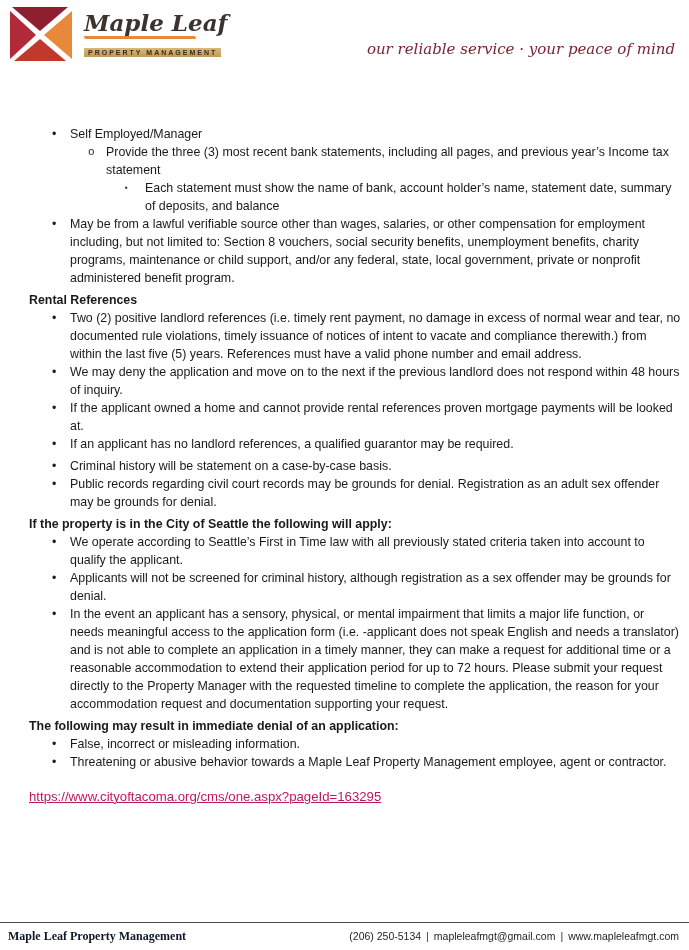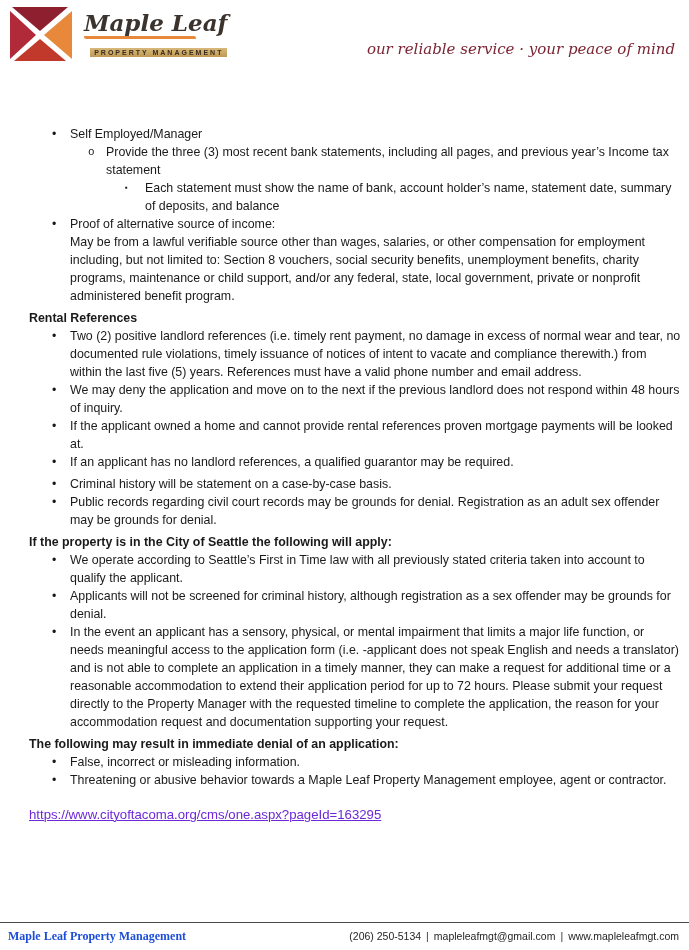--- a/index.html
+++ b/index.html
@@ -16,21 +16,21 @@
   }
 
   
   .header {
     display: flex;
     justify-content: space-between;
     align-items: flex-start;
     padding: 5px 14px 0 8px;
     height: 68px;
   }
-  .logo { display: flex; align-items: flex-start; gap: 10px; text-align: right; }
+  .logo { display: flex; align-items: flex-start; gap: 10px; }
   .logo-icon svg { display: block; }
   .logo-text { padding-top: 6px; }
   .brand-name {
     font-family: "DejaVu Serif", serif;
     font-style: italic;
     font-weight: bold;
     font-size: 23px;
     color: #3b332e;
     line-height: 24px;
   }
@@ -75,21 +75,21 @@
   .lvl1 .marker { left: 23px; }
   .lvl2 { padding-left: 77px; }
   .lvl2 .marker { left: 59px; }
   .lvl3 { padding-left: 116px; }
   .lvl3 .marker { left: 96px; }
   .m-o { font-family: "Liberation Mono", monospace; font-size: 11px; }
   .m-square { font-size: 8px; top: 1px; }
 
   .doc-link-wrap { margin-top: 17px; }
   .doc-link {
-    color: #6d28d9;
+    color: #be185d;
     font-size: 13.2px;
     text-decoration: underline;
     text-decoration-thickness: 1px;
     cursor: pointer;
     word-break: break-all;
   }
 
   
   .footer {
     position: absolute;
@@ -103,21 +103,21 @@
   .footer-row {
     display: flex;
     justify-content: space-between;
     align-items: baseline;
     padding: 0 10px 0 8px;
   }
   .footer-left {
     font-family: "Liberation Serif", serif;
     font-weight: bold;
     font-size: 12px;
-    color: #1d4ed8;
+    color: #0f172a;
   }
   .footer-right {
     font-size: 10.5px;
     color: #1f1f1f;
   }
   .footer-right .sep { margin: 0 5px; color: #333333; }
 </style>
 </head>
 <body>
 
@@ -141,21 +141,21 @@
     </div>
     <div class="tagline">our reliable service · your peace of mind</div>
   </header>
 
   <main class="content">
     <div id="sections">
         <div class="section">
           <div class="li lvl1"><span class="marker m-disc">•</span><span class="txt">Self Employed/Manager</span></div>
           <div class="li lvl2"><span class="marker m-o">o</span><span class="txt">Provide the three (3) most recent bank statements, including all pages, and previous year’s Income tax statement</span></div>
           <div class="li lvl3"><span class="marker m-square">▪</span><span class="txt">Each statement must show the name of bank, account holder’s name, statement date, summary of deposits, and balance</span></div>
-          <div class="li lvl1"><span class="marker m-disc">•</span><span class="txt">Proof of alternative source of income:</span></div>
+          <div class="li lvl1"><span class="marker m-disc">•</span></div>
           <div class="li lvl1 nomark"><span class="txt">May be from a lawful verifiable source other than wages, salaries, or other compensation for employment including, but not limited to: Section 8 vouchers, social security benefits, unemployment benefits, charity programs, maintenance or child support, and/or any federal, state, local government, private or nonprofit administered benefit program.</span></div>
         </div>
         <div class="section">
           <div class="heading">Rental References</div>
           <div class="li lvl1"><span class="marker m-disc">•</span><span class="txt">Two (2) positive landlord references (i.e. timely rent payment, no damage in excess of normal wear and tear, no documented rule violations, timely issuance of notices of intent to vacate and compliance therewith.) from within the last five (5) years. References must have a valid phone number and email address.</span></div>
           <div class="li lvl1"><span class="marker m-disc">•</span><span class="txt">We may deny the application and move on to the next if the previous landlord does not respond within 48 hours of inquiry.</span></div>
           <div class="li lvl1"><span class="marker m-disc">•</span><span class="txt">If the applicant owned a home and cannot provide rental references proven mortgage payments will be looked at.</span></div>
           <div class="li lvl1"><span class="marker m-disc">•</span><span class="txt">If an applicant has no landlord references, a qualified guarantor may be required.</span></div>
         </div>
         <div class="section">

